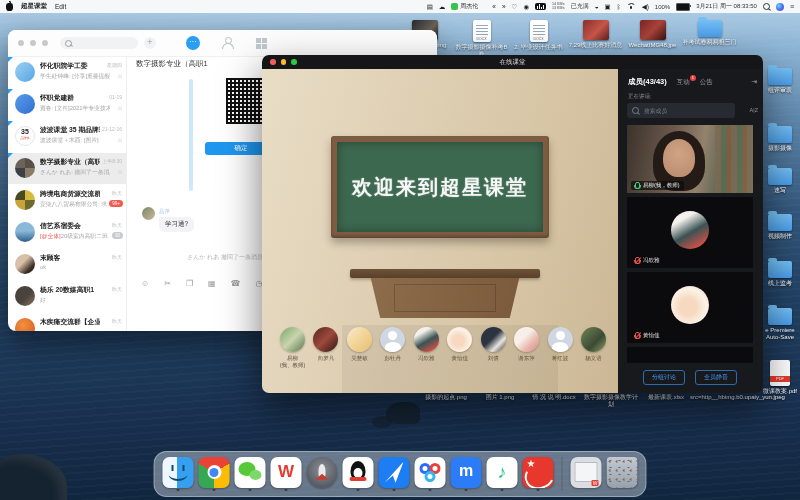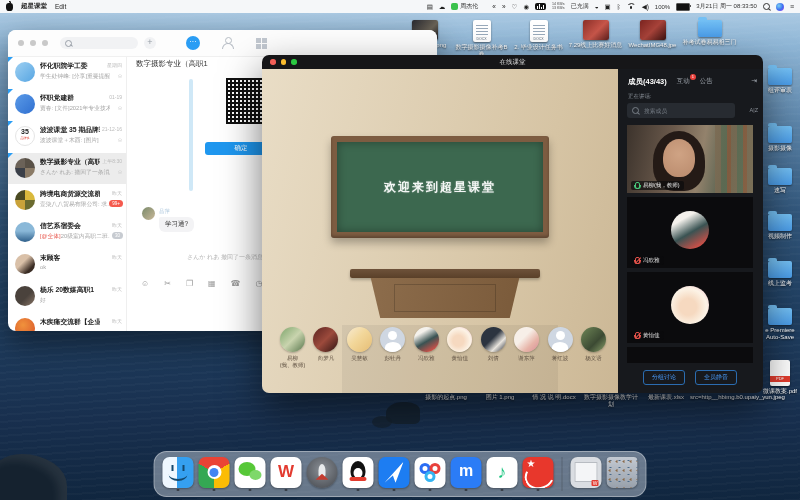--- a/index.html
+++ b/index.html
@@ -124,21 +124,21 @@
   
   #class-win{position:absolute;left:262px;top:55px;width:501px;height:338px;border-radius:7px;overflow:hidden;
     box-shadow:0 16px 40px rgba(0,0,0,.55);z-index:10;}
   #class-titlebar{position:absolute;left:0;top:0;right:0;height:14px;background:#161618;display:flex;align-items:center;}
   .tlc{width:5.5px;height:5.5px;border-radius:50%;margin-left:5px;}
   .tlc.r{background:#f35f57;margin-left:8px;}.tlc.y{background:#fbbc2e;}.tlc.g{background:#2bc840;}
   #class-title{position:absolute;left:0;right:0;text-align:center;color:#ddd;font-size:6.5px;}
   #stage{position:absolute;left:0;top:14px;width:356px;bottom:0;background:linear-gradient(105deg,#e9ddc6,#d6c4a4 70%,#cbb795);}
   #board{position:absolute;left:69px;top:67px;width:218px;height:102px;background:#7d5c41;border-radius:3px;padding:6px;box-sizing:border-box;box-shadow:0 5px 9px rgba(0,0,0,.28),inset 0 -2px 3px rgba(0,0,0,.25);}
   #board-inner{width:100%;height:100%;background:radial-gradient(ellipse at 50% 45%,#47755f 0%,#3a6350 60%,#33583f羽 100%);background-color:#3c684f;display:flex;align-items:center;justify-content:center;box-shadow:inset 0 0 10px rgba(0,0,0,.35);}
-  #board-text{color:rgba(255,255,255,.93);font-size:12px;font-weight:bold;letter-spacing:2px;text-shadow:0 0 2px rgba(255,255,255,.35);}
+  #board-text{color:rgba(255,255,255,.93);font-size:20px;font-weight:bold;letter-spacing:2px;text-shadow:0 0 2px rgba(255,255,255,.35);}
   #desk{position:absolute;left:88px;top:200px;width:190px;}
   #desk .top{height:9px;background:linear-gradient(#6e523a,#5a4029);border-radius:2px;box-shadow:0 2px 3px rgba(0,0,0,.25);}
   #desk .body{margin:0 16px;height:40px;background:linear-gradient(100deg,#8d6d4c,#7a5a3a);clip-path:polygon(3% 0,97% 0,91% 100%,9% 100%);position:relative;}
   #desk .body::before{content:"";position:absolute;left:18%;right:18%;top:6px;bottom:6px;border:1px solid rgba(0,0,0,.18);}
   #pband{position:absolute;left:80px;top:256px;width:216px;height:68px;background:rgba(0,0,0,.055);}
   #prow{position:absolute;left:14px;right:8px;top:258px;display:flex;justify-content:space-between;}
   .pt{width:33px;display:flex;flex-direction:column;align-items:center;}
   .pav{width:25px;height:25px;border-radius:50%;box-shadow:0 1px 2px rgba(0,0,0,.25);}
   .pname{margin-top:3px;font-size:5.5px;color:#5f5142;text-align:center;line-height:6.5px;white-space:nowrap;}
   .pv1{background:linear-gradient(135deg,#7da56b,#c9d4ae 50%,#55744a);}
@@ -148,21 +148,21 @@
   .pv6{background:radial-gradient(circle at 45% 55%,#f6d9c0 28%,#fcf3e6 62%,#f2b8c6);}
   .pv7{background:linear-gradient(135deg,#2c3440 45%,#e8e4dd 70%,#1d2430);}
   .pv8{background:linear-gradient(135deg,#f7efe8 40%,#e7b4a8 70%,#d98c98);}
   .pv10{background:linear-gradient(135deg,#6f8757,#3c4a33 60%,#8aa06a);}
   .defav{background:#cfd7e2;position:relative;overflow:hidden;}
   .defav::before{content:"";position:absolute;width:36%;height:36%;background:#fff;border-radius:50%;left:32%;top:16%;}
   .defav::after{content:"";position:absolute;width:66%;height:44%;background:#fff;border-radius:50% 50% 0 0;left:17%;top:58%;}
 
   
   #panel{position:absolute;left:356px;top:14px;width:145px;bottom:0;background:#17191d;color:#ccc;}
-  #ptabs{position:absolute;left:10px;top:8px;right:6px;display:flex;align-items:flex-start;gap:10px;}
+  #ptabs{position:absolute;left:10px;top:8px;right:6px;display:flex;align-items:center;gap:10px;}
   #tab-members{font-size:7.5px;color:#fff;font-weight:bold;}
   .ptab{font-size:6.5px;color:#9aa0a8;position:relative;}
   .reddot{position:absolute;top:-3px;right:-6px;background:#e8413c;color:#fff;font-size:4px;width:6px;height:6px;border-radius:50%;text-align:center;line-height:6px;}
   #collapse{margin-left:auto;color:#9aa0a8;font-size:7px;}
   #speaking{position:absolute;left:10px;top:24px;font-size:5.5px;color:#8a9098;}
   #mem-search{position:absolute;left:9px;top:34px;width:108px;height:15px;background:#272b31;border-radius:3px;display:flex;align-items:center;padding:0 5px;gap:3px;box-sizing:border-box;}
   #mem-search input{background:transparent;border:none;outline:none;color:#aab;font-size:5.8px;width:80px;}
   #mem-search input::placeholder{color:#777e86;}
   .magd{width:5px;height:5px;border:1px solid #777e86;border-radius:50%;position:relative;flex:0 0 auto;}
   .magd::after{content:"";position:absolute;width:3px;height:1px;background:#777e86;right:-2.4px;bottom:-.6px;transform:rotate(40deg);}

